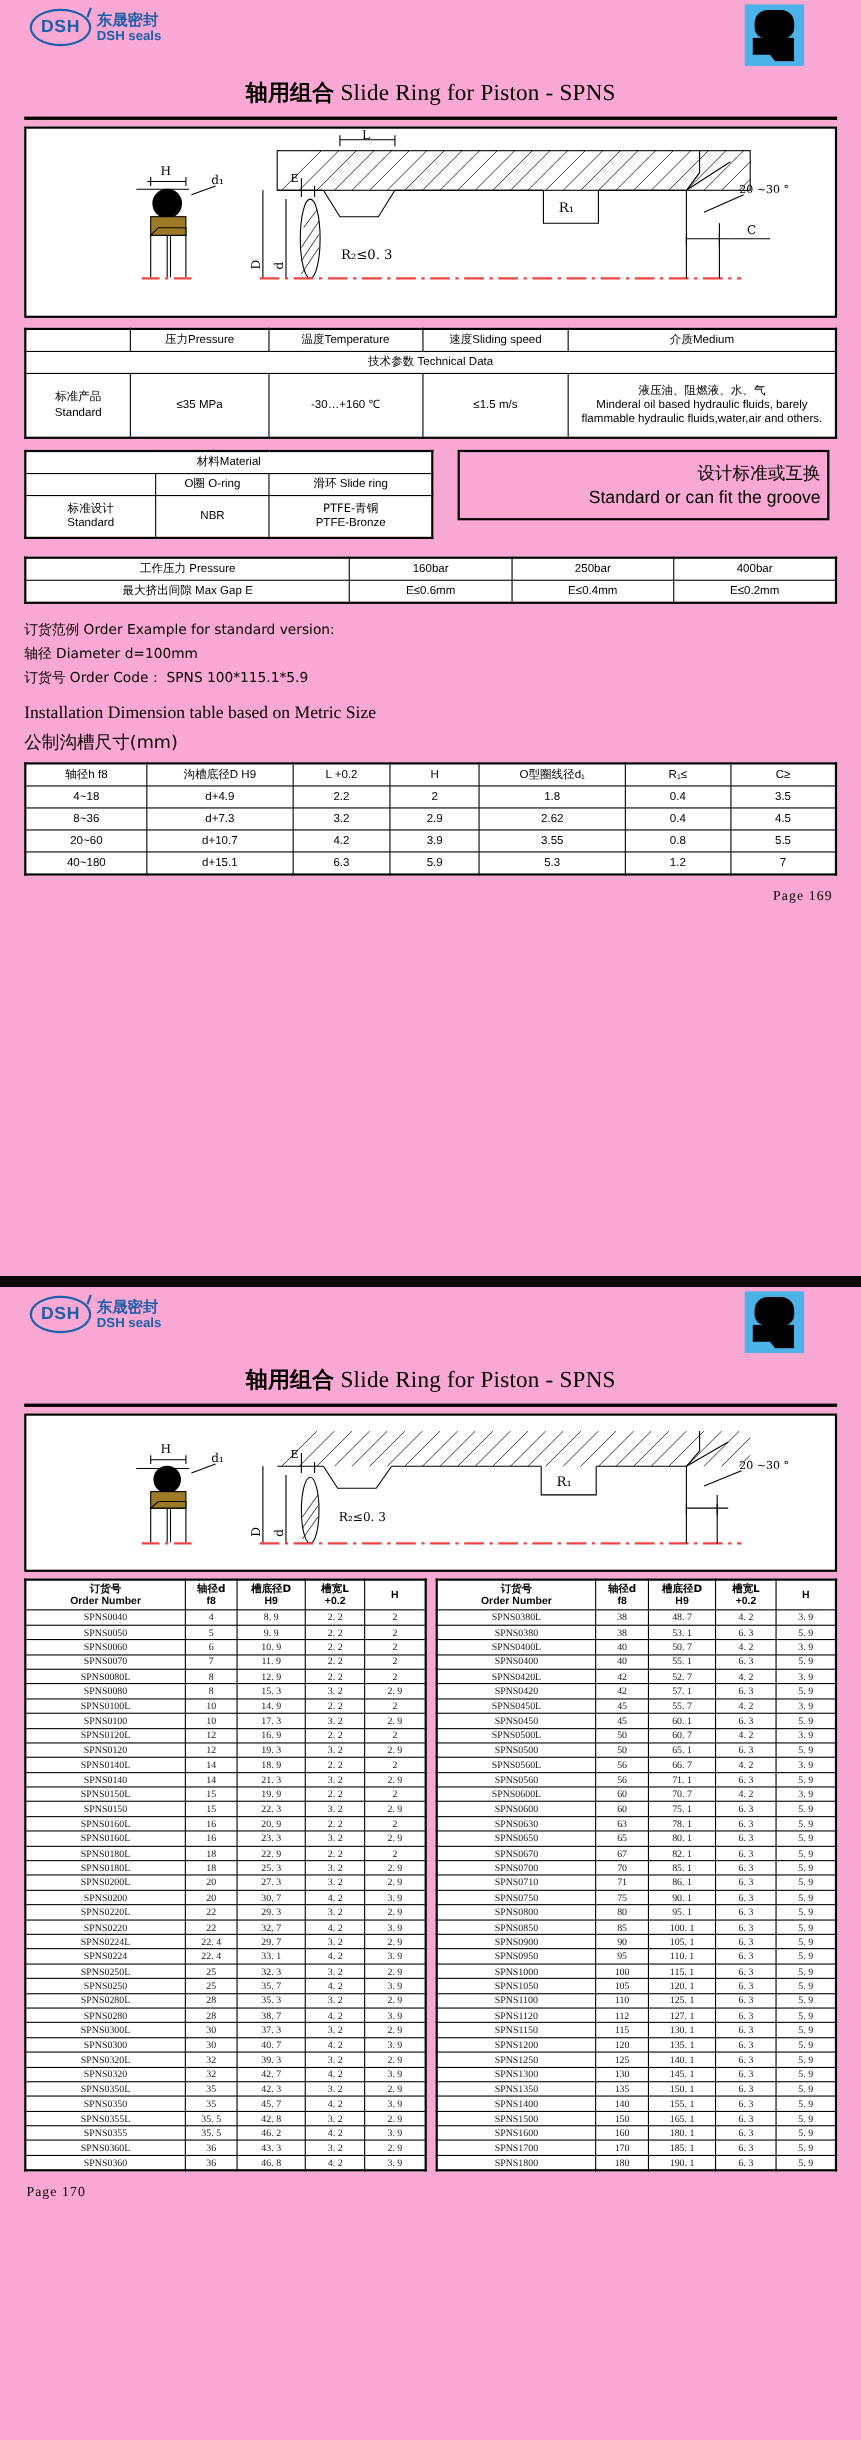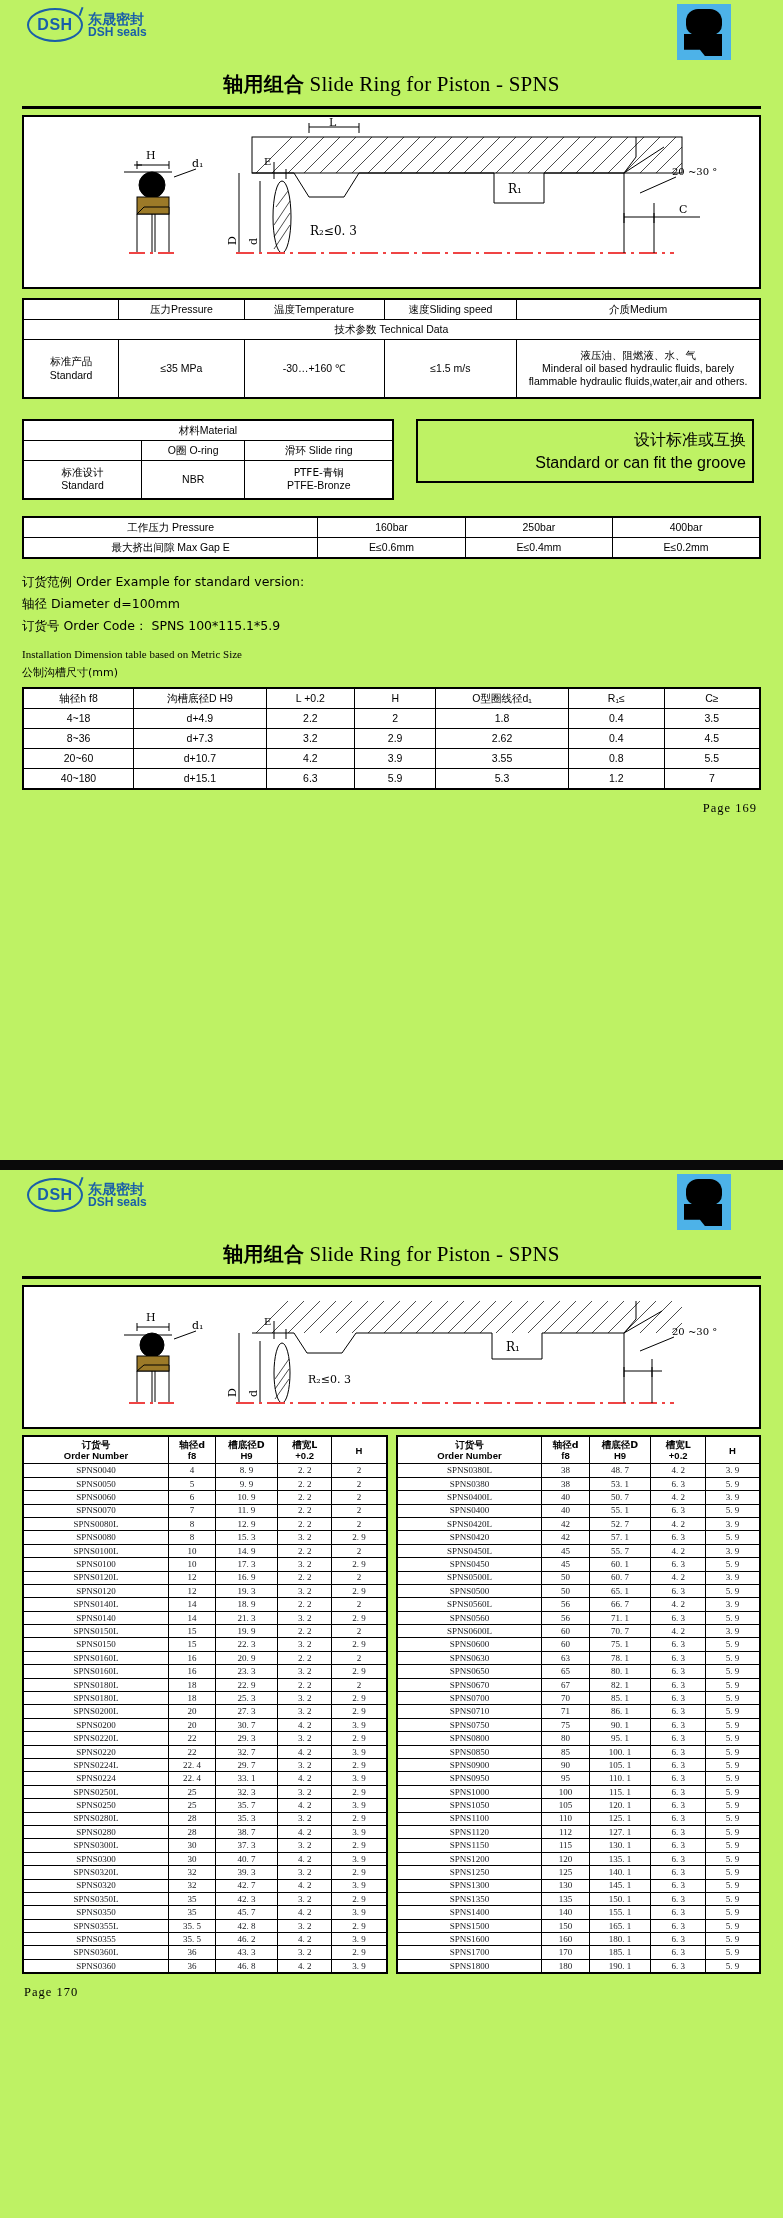--- a/index.html
+++ b/index.html
@@ -1,17 +1,17 @@
 <!DOCTYPE html>
 <html><head>
 <meta charset="utf-8">
 <style>
   html,body{margin:0;padding:0;background:#fff;}
   body{width:783px;font-family:"Liberation Sans",sans-serif;color:#000;-webkit-font-smoothing:none;}
-  .page{width:783px;position:relative;background:#bef264;box-sizing:border-box;padding:0 22px;}
+  .page{width:783px;position:relative;background:#f9a8d4;box-sizing:border-box;padding:0 22px;}
   .page-1{height:1160px;}
   .page-2{height:1058px;}
   .page-sep{height:10px;background:#0a0a0a;width:783px;margin:0;}
 
   
   .hdr{position:relative;height:62px;}
   .logo{position:absolute;left:5px;top:8px;display:flex;align-items:center;}
   .logo-badge{width:52px;height:30px;border:2px solid #1a5fa8;border-radius:50%;display:flex;align-items:center;justify-content:center;
     font-family:"Liberation Sans",sans-serif;font-weight:bold;font-size:16px;color:#1a5fa8;letter-spacing:.5px;position:relative;}
   .logo-badge:after{content:"";position:absolute;right:-1px;top:-3px;width:2px;height:9px;background:#1a5fa8;transform:rotate(20deg);}
@@ -32,33 +32,33 @@
   .draw-box.p2{height:140px;}
 
   
   table{border-collapse:collapse;width:100%;background:#fff;}
   .tbl{border:2px solid #000;}
   .tbl td,.tbl th{border:1px solid #000;text-align:center;vertical-align:middle;
       font-size:10.5px;font-family:"Liberation Sans",sans-serif;padding:3px 2px;line-height:1.25;font-weight:normal;}
   .cn{font-family:"DejaVu Sans",sans-serif;}
   .tbl .tall{height:38px;}
 
-  .two-col{display:flex;gap:22px;margin-top:20px;}
+  .two-col{display:flex;gap:22px;margin-top:10px;}
   .two-col > div{flex:1;}
   .col-left{max-width:372px;}
   .col-right{max-width:338px;}
 
   .note-box{border:2px solid #000;}
   .note-box .row{border-bottom:1px solid #000;padding:7px 6px;text-align:right;font-size:16px;line-height:1.45;}
   .note-box .row:last-child{border-bottom:none;}
   .note-box .row.big{padding:14px 6px;}
 
   .ordering{font-family:"Liberation Serif",serif;font-size:12.5px;line-height:1.75;margin-top:12px;}
   .ordering .cn{font-family:"DejaVu Sans",sans-serif;}
-  .sub-note{font-family:"Liberation Serif",serif;font-size:11px;line-height:1.6;margin:10px 0 5px 0;}
+  .sub-note{font-family:"Liberation Serif",serif;font-size:16px;line-height:1.6;margin:10px 0 5px 0;}
 
   .page-no{text-align:right;font-family:"Liberation Serif",serif;font-size:12.5px;margin-top:11px;padding-right:4px;letter-spacing:1px;}
   .page-no.left{text-align:left;padding-left:2px;}
 
   
   .on-wrap{display:flex;gap:8px;margin-top:6px;}
   .on-wrap > div{flex:1;}
   .ontbl{border:2px solid #000;width:100%;border-collapse:collapse;}
   .ontbl td,.ontbl th{border:1px solid #000;text-align:center;font-size:9px;
        font-family:"Liberation Serif",serif;padding:0px 1px;line-height:1.18;height:12.4px;font-weight:normal;color:#16181c;}

